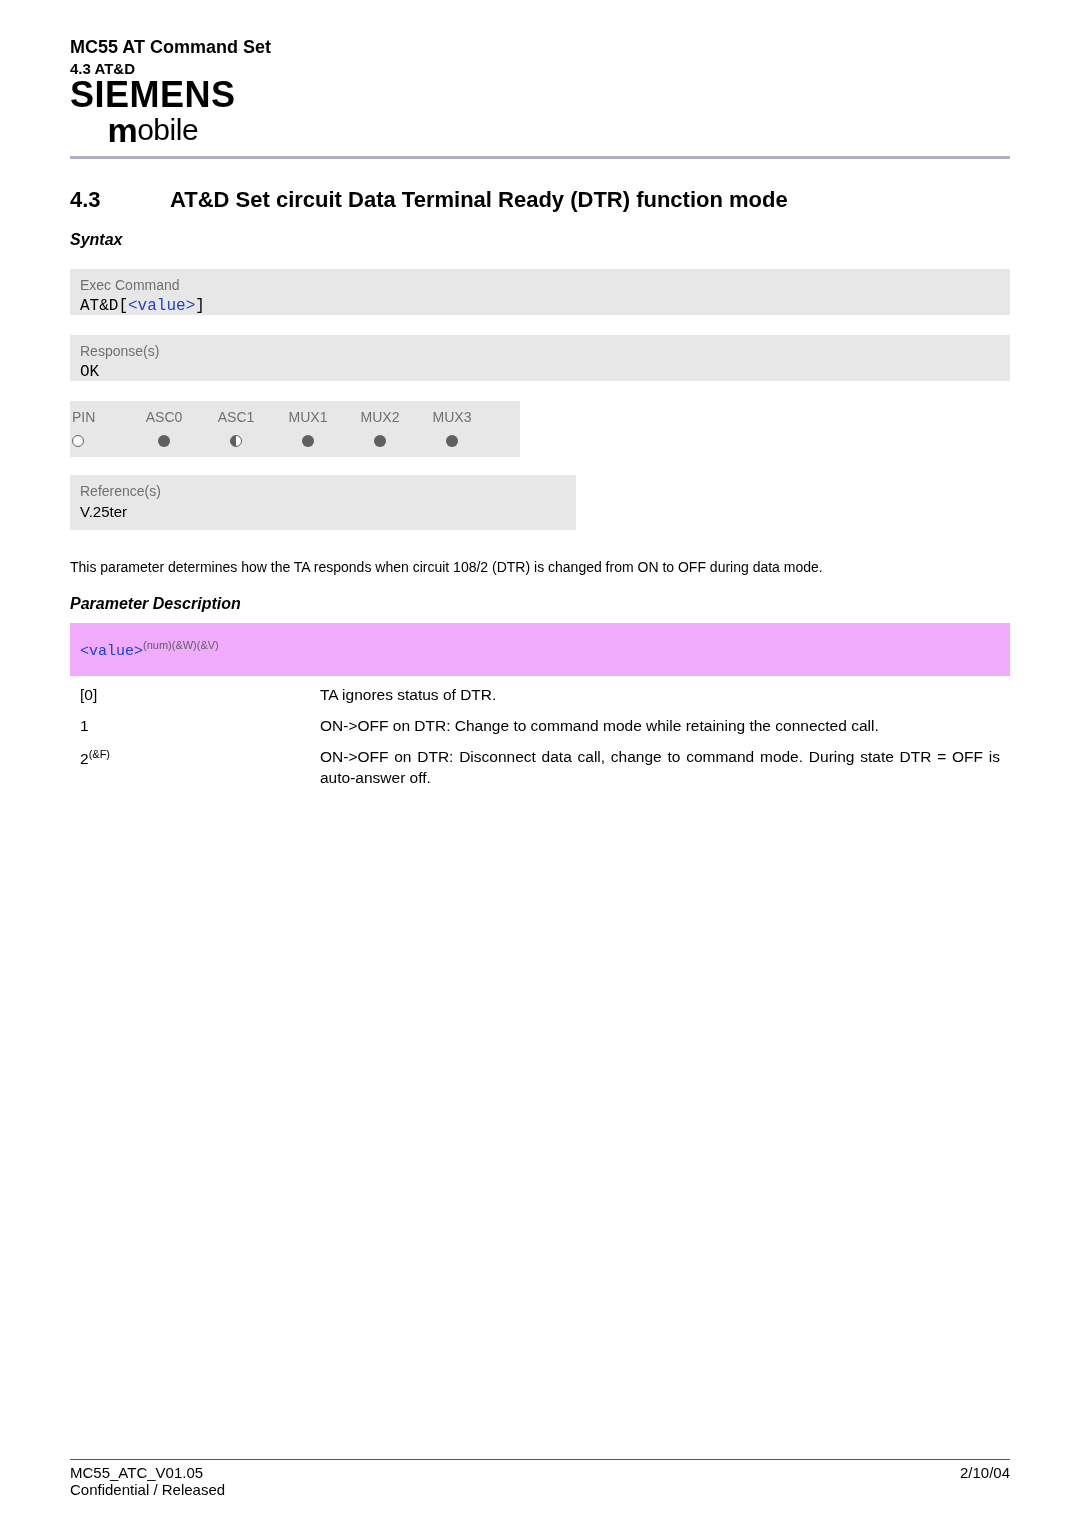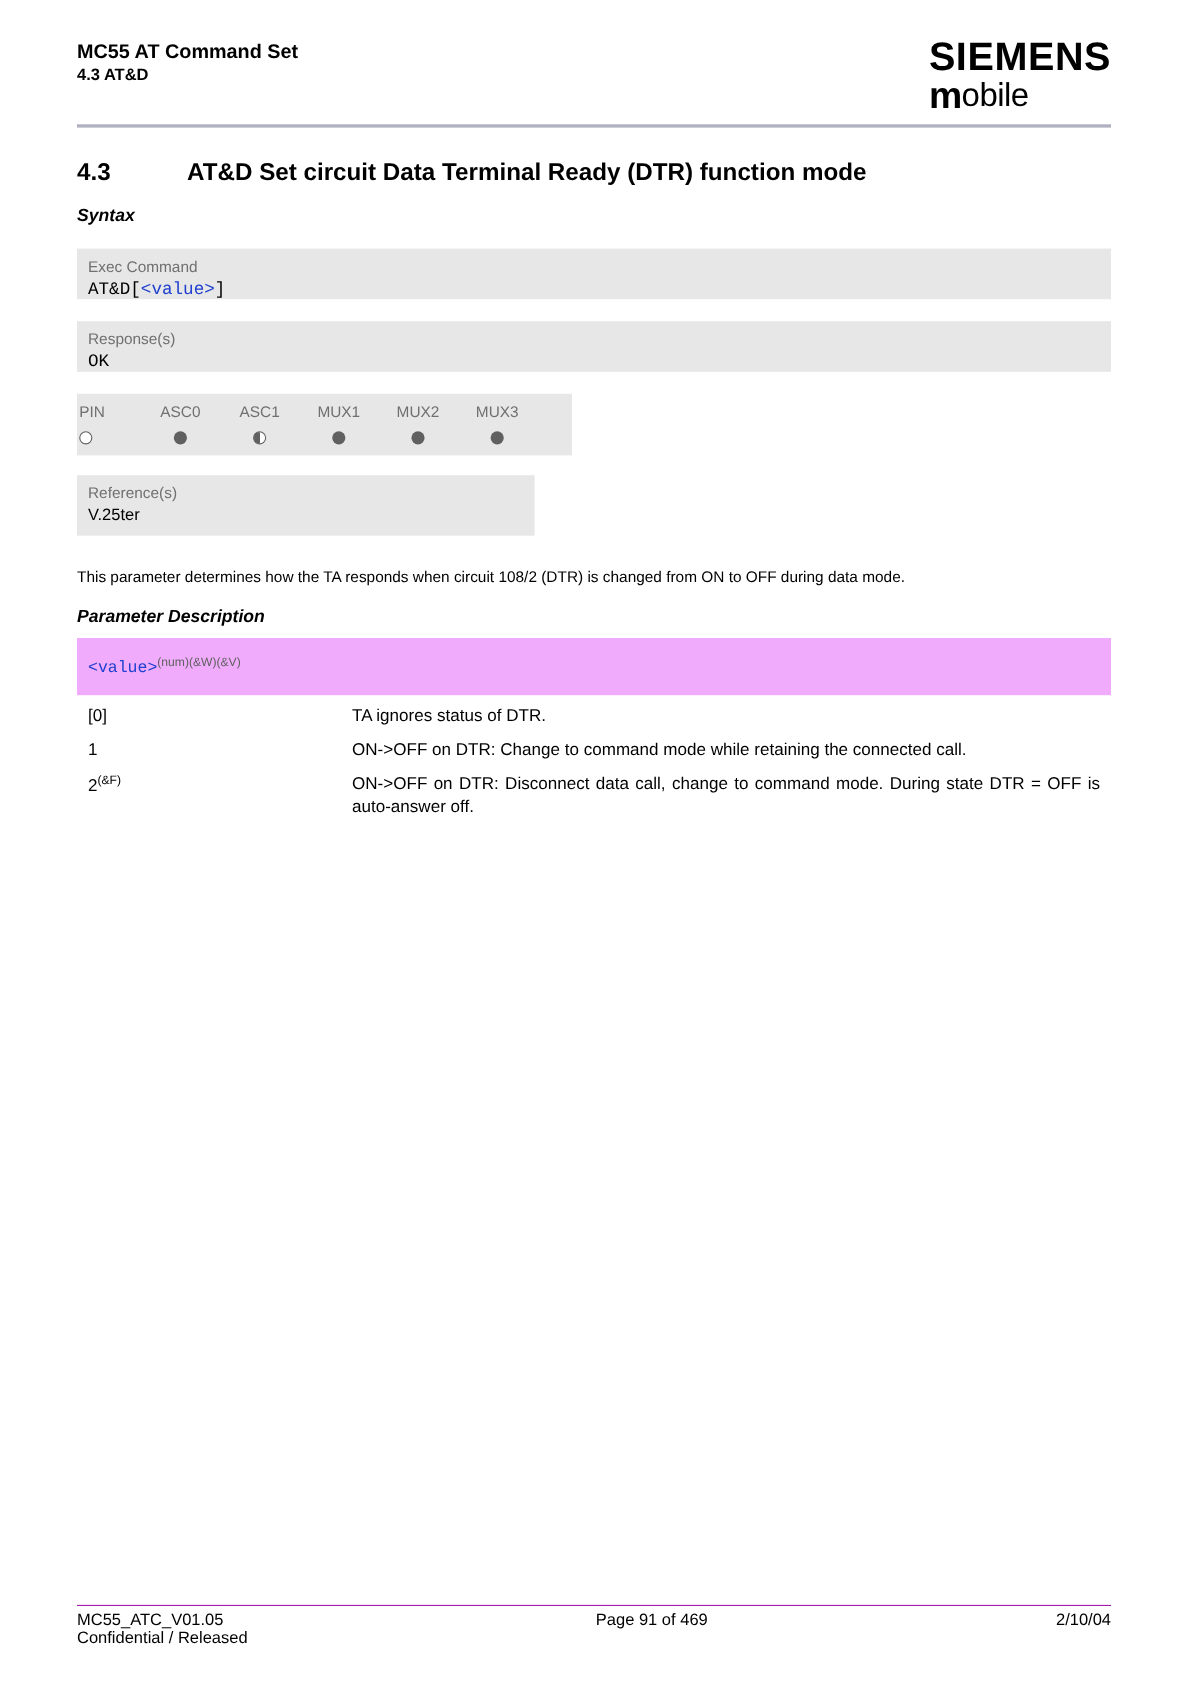--- a/index.html
+++ b/index.html
@@ -14,32 +14,33 @@
   .page {
     padding: 36px 70px 0 70px;
   }
   .header {
     display: flex;
     justify-content: space-between;
     align-items: flex-start;
     border-bottom: 3px solid #b0b0c0;
     padding-bottom: 6px;
     margin-bottom: 28px;
+    flex-direction: column;
   }
   .header-left {
     font-size: 18px;
     font-weight: bold;
     line-height: 1.3;
   }
   .header-sub {
     font-size: 15px;
     font-weight: bold;
   }
   .header-right {
-    text-align: left;
+    text-align: center;
   }
   .siemens {
     font-family: Arial, sans-serif;
     font-size: 36px;
     font-weight: 900;
     letter-spacing: 0.5px;
     color: #000;
     line-height: 0.9;
   }
   .mobile-logo {
@@ -115,21 +116,21 @@
     vertical-align: middle;
   }
   .dot.open { background: #fff; border: 1.5px solid #606060; }
   .dot.half {
     background: linear-gradient(90deg, #606060 50%, #fff 50%);
     border: 1.5px solid #606060;
   }
   .ref-block {
     background: #e7e7e7;
     padding: 8px 10px 10px 10px;
-    width: 416px;
+    width: 506px;
     font-size: 15px;
     margin-top: 18px;
   }
   .body-text {
     font-size: 14px;
     line-height: 1.35;
     margin-bottom: 18px;
     text-align: justify;
   }
   .param-header {
@@ -262,15 +263,14 @@
   </tbody>
     </table>
 
 </div>
 
 <div class="footer">
   <div class="left">
     <div>MC55_ATC_V01.05</div>
     <div>Confidential / Released</div>
   </div>
-  <div class="center">Page 91 of 469</div>
   <div class="right">2/10/04</div>
 </div>
 
 </body></html>

